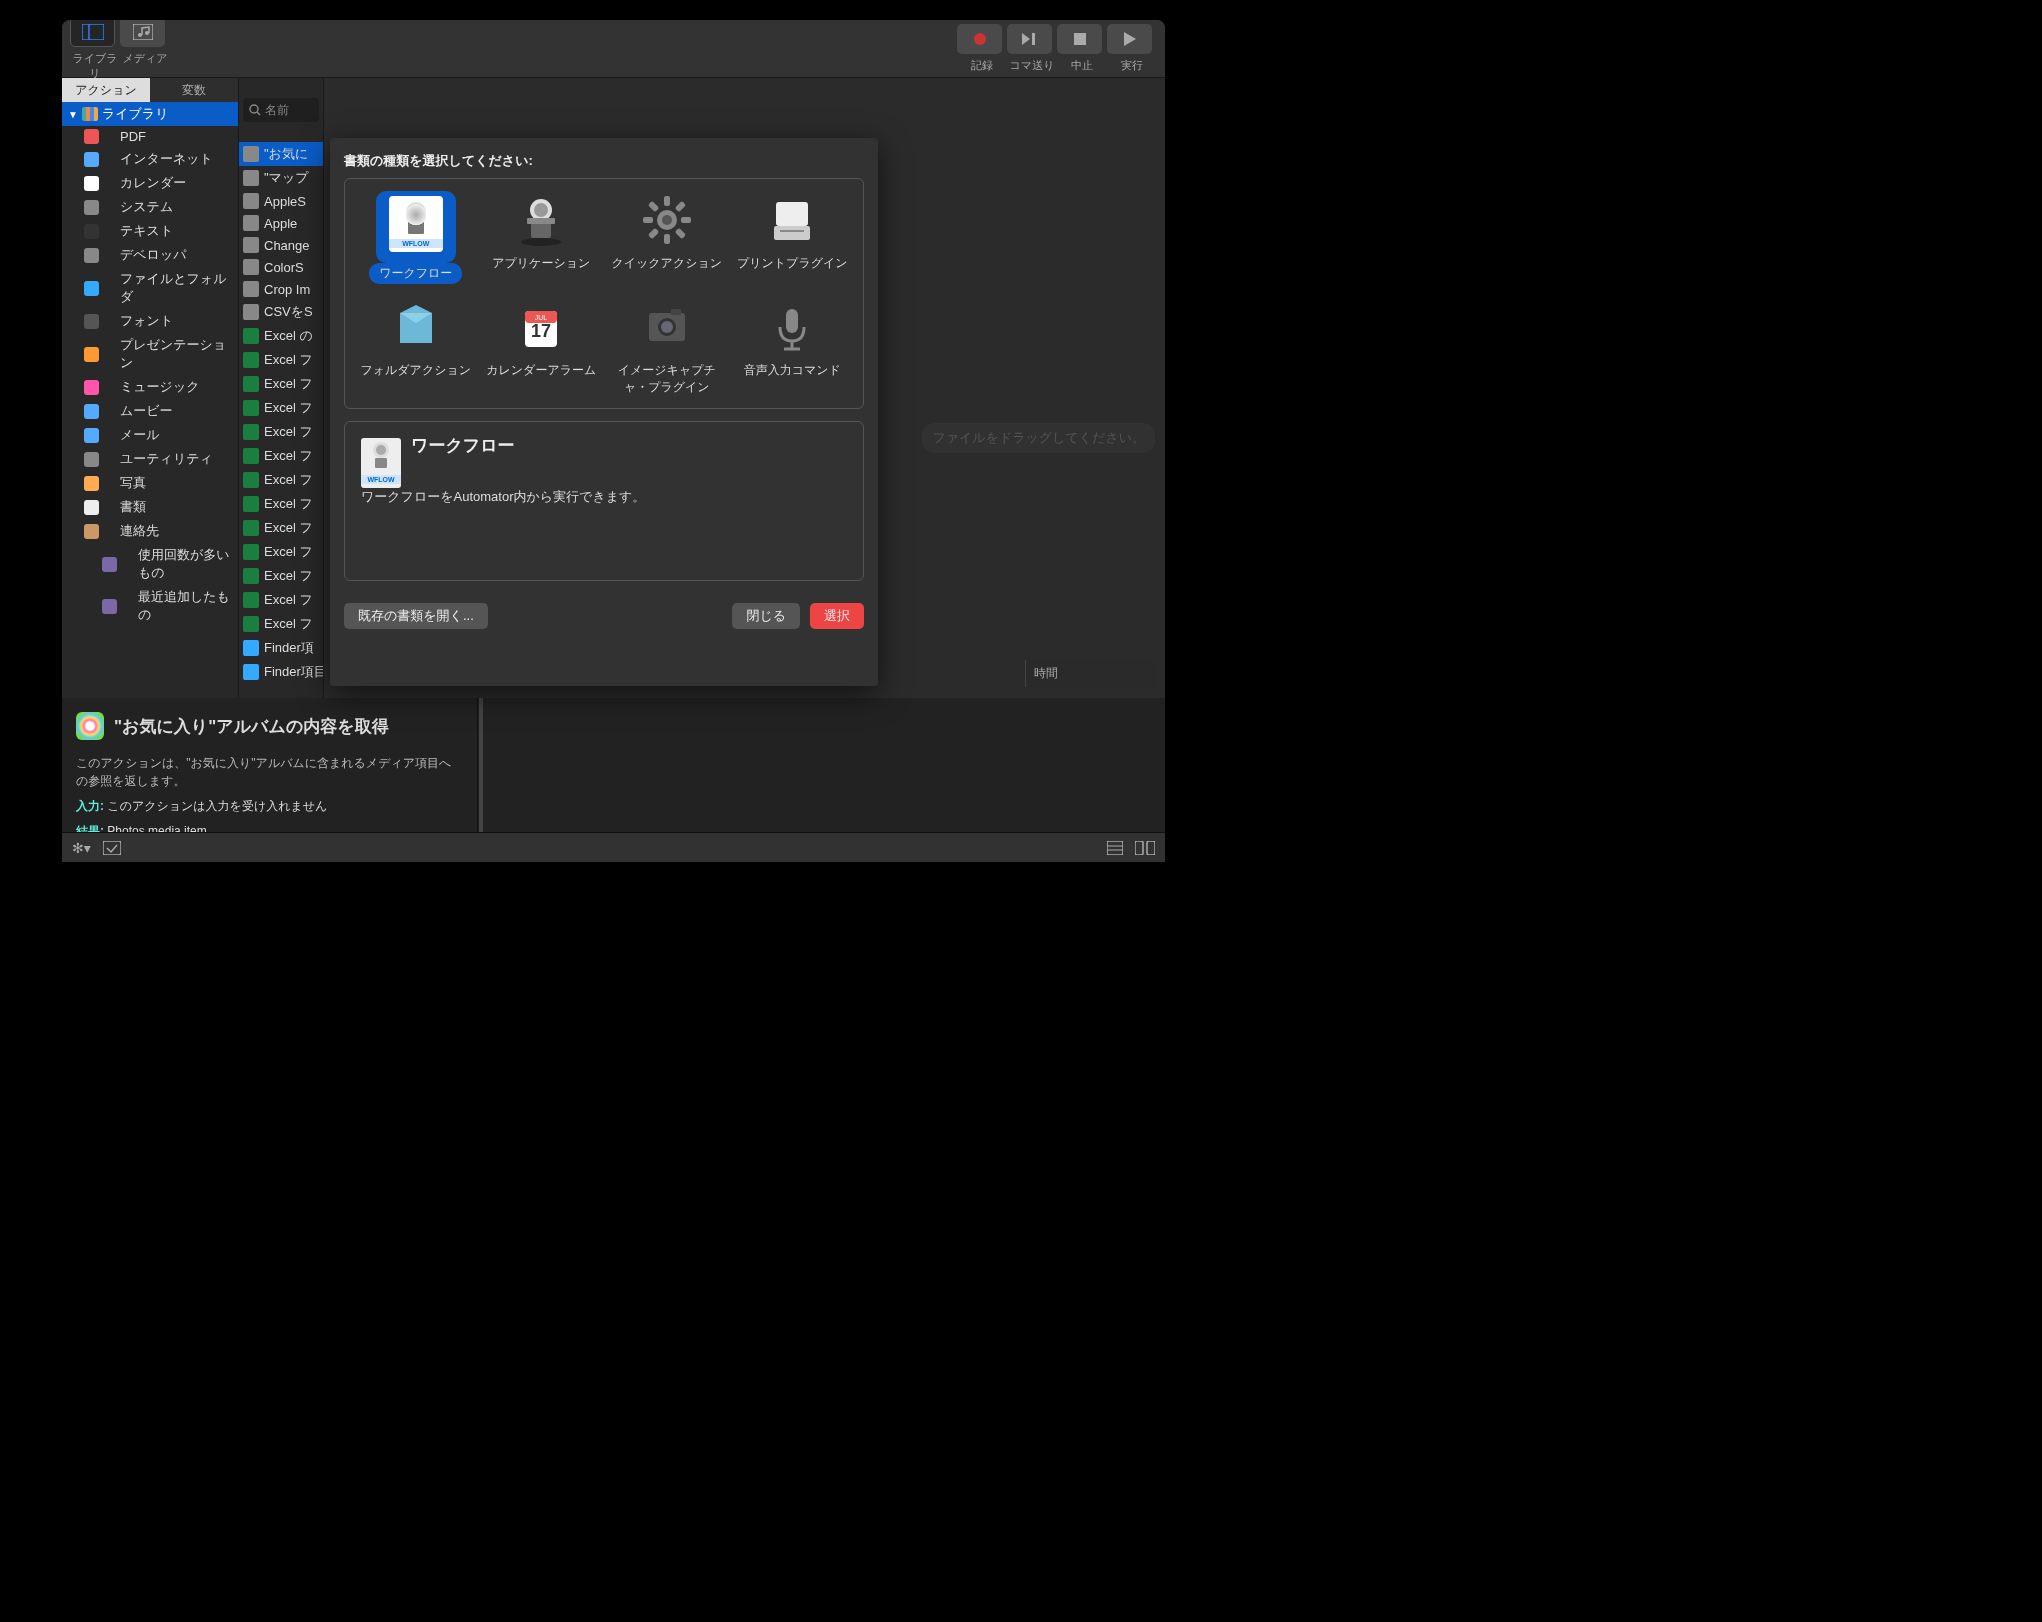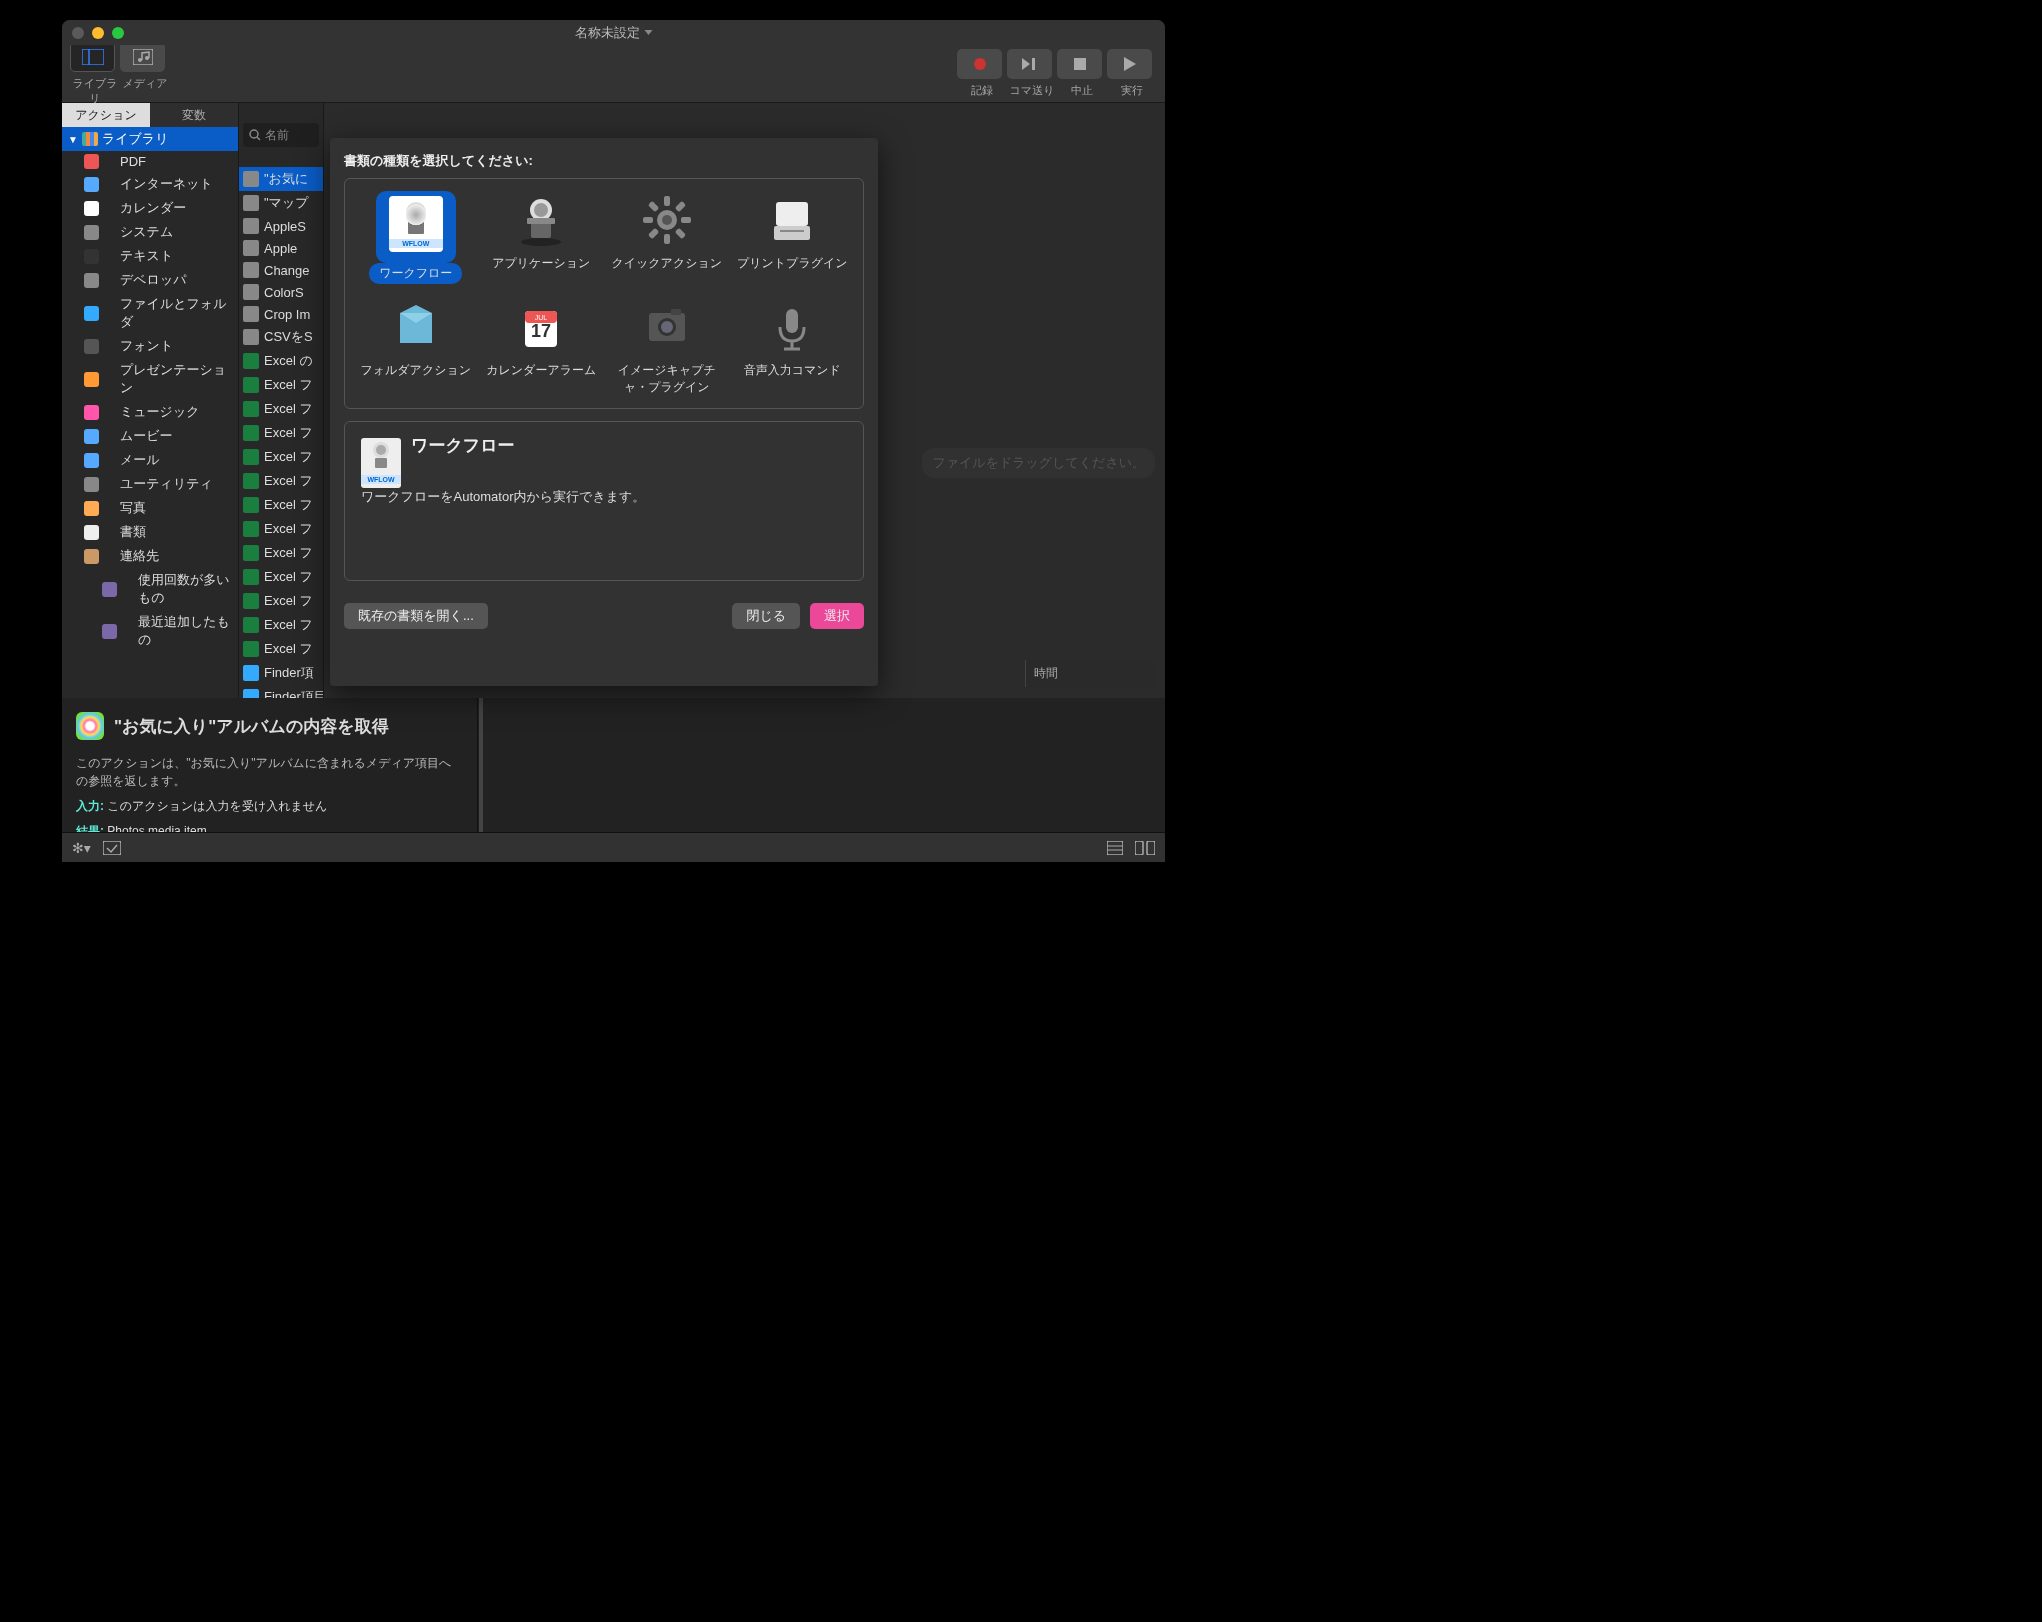--- a/index.html
+++ b/index.html
@@ -47,45 +47,34 @@
 .type-icon { width: 64px; height: 58px; margin-bottom: 6px; display: flex; align-items: center; justify-content: center; }
 .type-cell.selected .type-icon-wrap { background: #0a5cc7; border-radius: 10px; padding: 4px 8px; }
 .type-cell.selected .type-label { background: #0a5cc7; border-radius: 10px; padding: 2px 10px; }
 .type-icon-wrap { display: inline-block; }
 .detail-box { border: 1px solid #555; border-radius: 6px; margin: 12px 14px; padding: 16px; height: 160px; }
 .detail-box h3 { color: #eee; font-size: 17px; margin-left: 50px; margin-top: -4px; }
 .detail-box .dicon { float: left; width: 40px; height: 50px; background: #eee; border-radius: 3px; position: relative; }
 .detail-box p { color: #ddd; font-size: 13px; margin-top: 20px; clear: both; }
 .sheet-buttons { display: flex; padding: 10px 14px; gap: 10px; align-items: flex-end; }
 .btn { background: #555; color: #eee; border: none; padding: 4px 14px; border-radius: 5px; font-size: 13px; cursor: pointer; }
-.btn.primary { background: #ec4899; }
+.btn.primary { background: #ef4444; }
 .spacer { flex: 1; }
 svg { display: block; }
 .wflow-doc { width: 54px; height: 58px; background: #fff; border-radius: 4px; position: relative; }
 .wflow-doc::before { content: ''; position: absolute; left: 10px; top: 6px; width: 34px; height: 32px; background: radial-gradient(circle at 50% 40%, #aaa 0%, #eee 40%, transparent 41%); }
 .wflow-doc::after { position: absolute; bottom: 2px; left: 0; right: 0; font-size: 8px; text-align: center; color: #0066cc; font-weight: bold; }
 .wflab { position: absolute; bottom: 4px; left: 0; right: 0; font-size: 7px; text-align: center; color: #06c; background: #cde5ff; font-weight: bold; padding: 1px 0;}
 .titlecenter { position: absolute; left: 50%; transform: translateX(-50%); color: #bbb; font-size: 13px; display: flex; align-items: center; gap: 4px; }
 .chev { width: 0; height: 0; border-left: 4px solid transparent; border-right: 4px solid transparent; border-top: 5px solid #888;}
 </style>
 </head>
 <body>
 
 <div class="window">
-  <div class="titlebar">
-    <div class="traffic">
-      <div class="dot" style="background:#5a5a5a"></div>
-      <div class="dot" style="background:#febc2e"></div>
-      <div class="dot" style="background:#28c840"></div>
-    </div>
-    <div class="titlecenter">
-      <span>名称未設定</span>
-      <span class="chev"></span>
-    </div>
-  </div>
 
   <div class="toolbar">
     <div class="toolgroup">
       <div class="toolrow">
         <div class="toolbtn" style="background:#252525; border:1px solid #555">
           <svg width="22" height="16">
               <rect x="0" y="0" width="22" height="16" fill="none" stroke="#2e7fff" stroke-width="1.5"></rect>
               <line x1="7" y1="0" x2="7" y2="16" stroke="#2e7fff" stroke-width="1.5"></line>
             </svg>
         </div>

